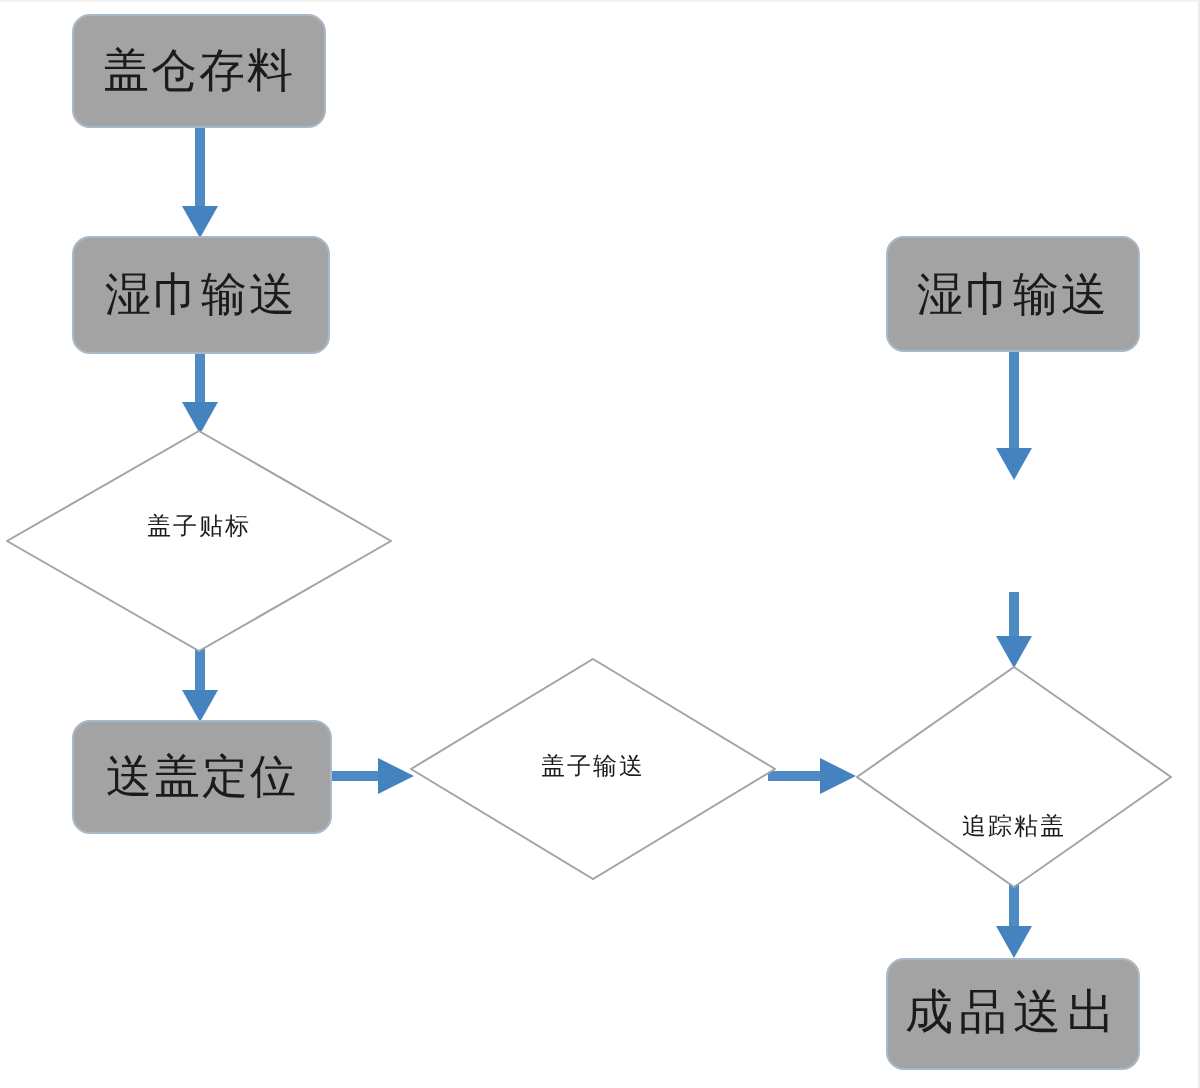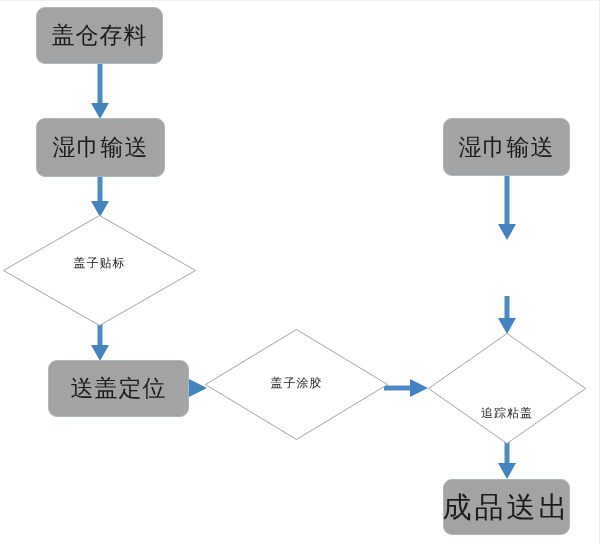--- a/index.html
+++ b/index.html
@@ -74,21 +74,21 @@
     stroke-width: 5;
   }
   .conn polygon {
     fill: #4483bf;
   }
   
   .fs-big   { font-size: 23px; }
   .fs-small { font-size: 12px; }
   .font-kai {
     font-family: "Liberation Serif", "DejaVu Serif", serif;
-    font-size: 29px;
+    font-size: 24px;
     letter-spacing: 3px;
   }
 </style>
 </head>
 <body>
 
 <div id="canvas">
 
   <svg class="conn" style="left:85px; top:60px; width:30px; height:62px;">
     <line x1="15" y1="2" x2="15" y2="44"></line>
@@ -138,29 +138,29 @@
     <span class="label fs-big">湿巾输送</span>
   </div>
 
   <div class="node-diamond" style="left:3px; top:214px; width:193px; height:111px;">
     <svg class="shape" viewBox="0 0 193 111" preserveAspectRatio="none">
       <polygon points="96.5,0.5 192.5,55.5 96.5,110.5 0.5,55.5"></polygon>
     </svg>
     <span class="label fs-small" style="top:42px;">盖子贴标</span>
   </div>
 
-  <div class="node-box" style="left:48px; top:359px; width:141px; height:57px;">
+  <div class="node-box" style="left:36px; top:359px; width:130px; height:57px;">
     <span class="label fs-big">送盖定位</span>
   </div>
 
   <div class="node-diamond" style="left:205px; top:328px; width:183px; height:111px;">
     <svg class="shape" viewBox="0 0 183 111" preserveAspectRatio="none">
       <polygon points="91.5,0.5 182.5,55.5 91.5,110.5 0.5,55.5"></polygon>
     </svg>
-    <span class="label fs-small" style="top:48px;">盖子涂胶</span>
+    <span class="label fs-small" style="top:48px;">盖子输送</span>
   </div>
 
   <div class="node-box" style="left:443px; top:117px; width:127px; height:58px;">
     <span class="label fs-big">湿巾输送</span>
   </div>
 
 
   <div class="node-diamond" style="left:428px; top:332px; width:158px; height:111px;">
     <svg class="shape" viewBox="0 0 158 111" preserveAspectRatio="none">
       <polygon points="79,0.5 157.5,55.5 79,110.5 0.5,55.5"></polygon>

